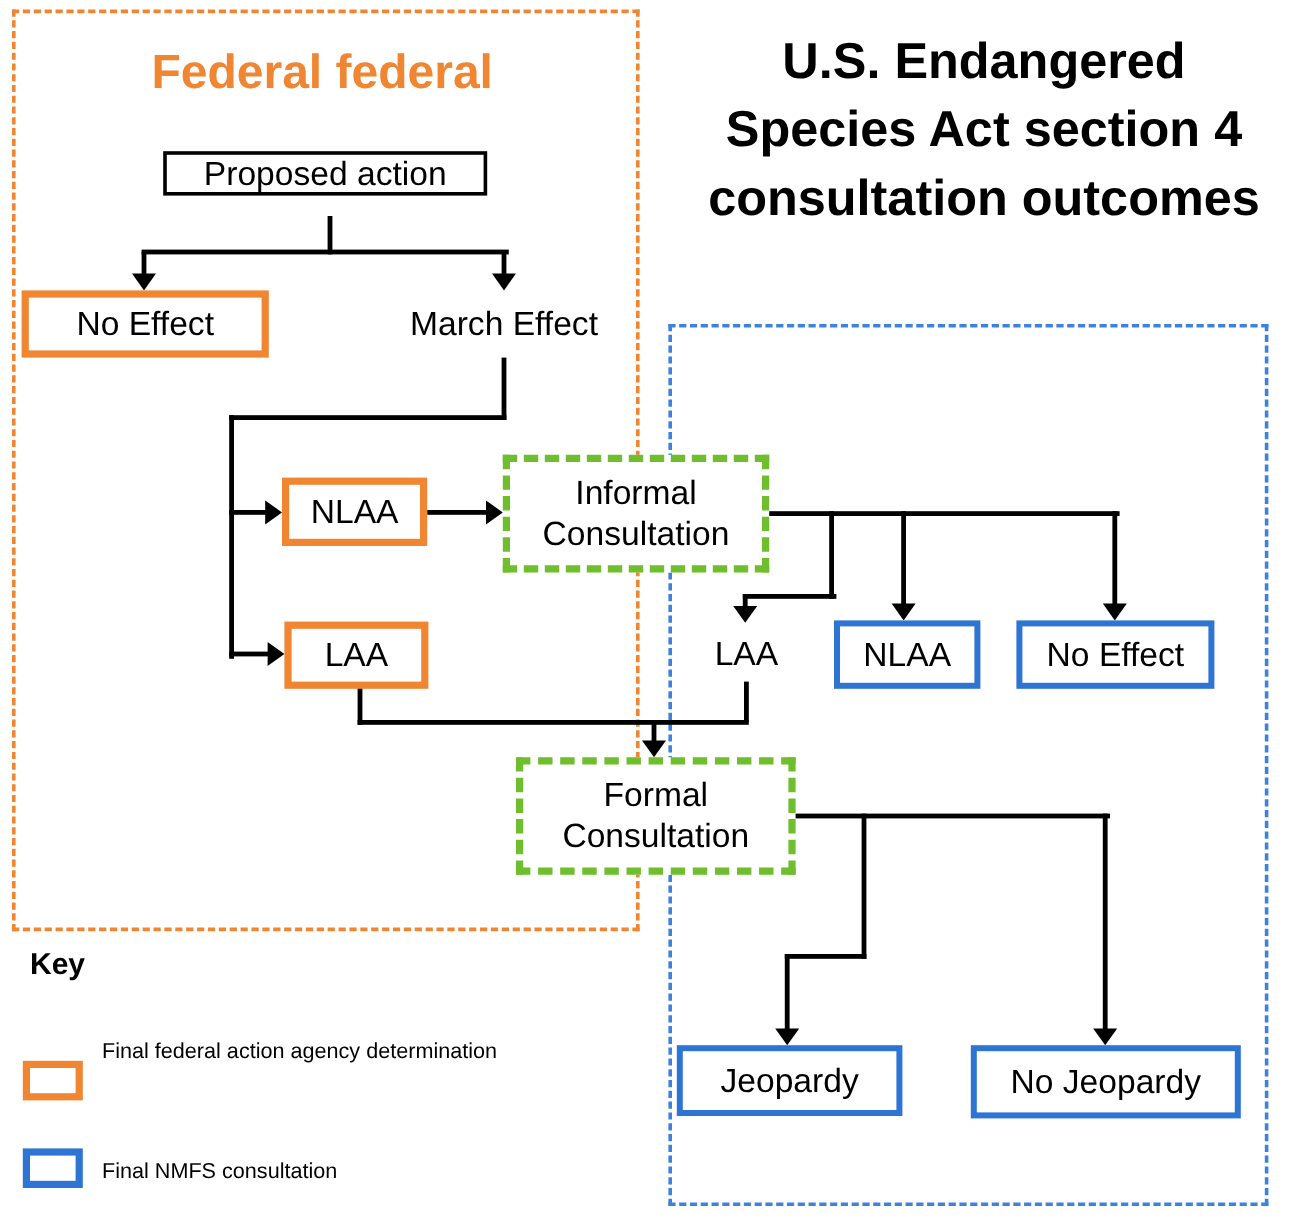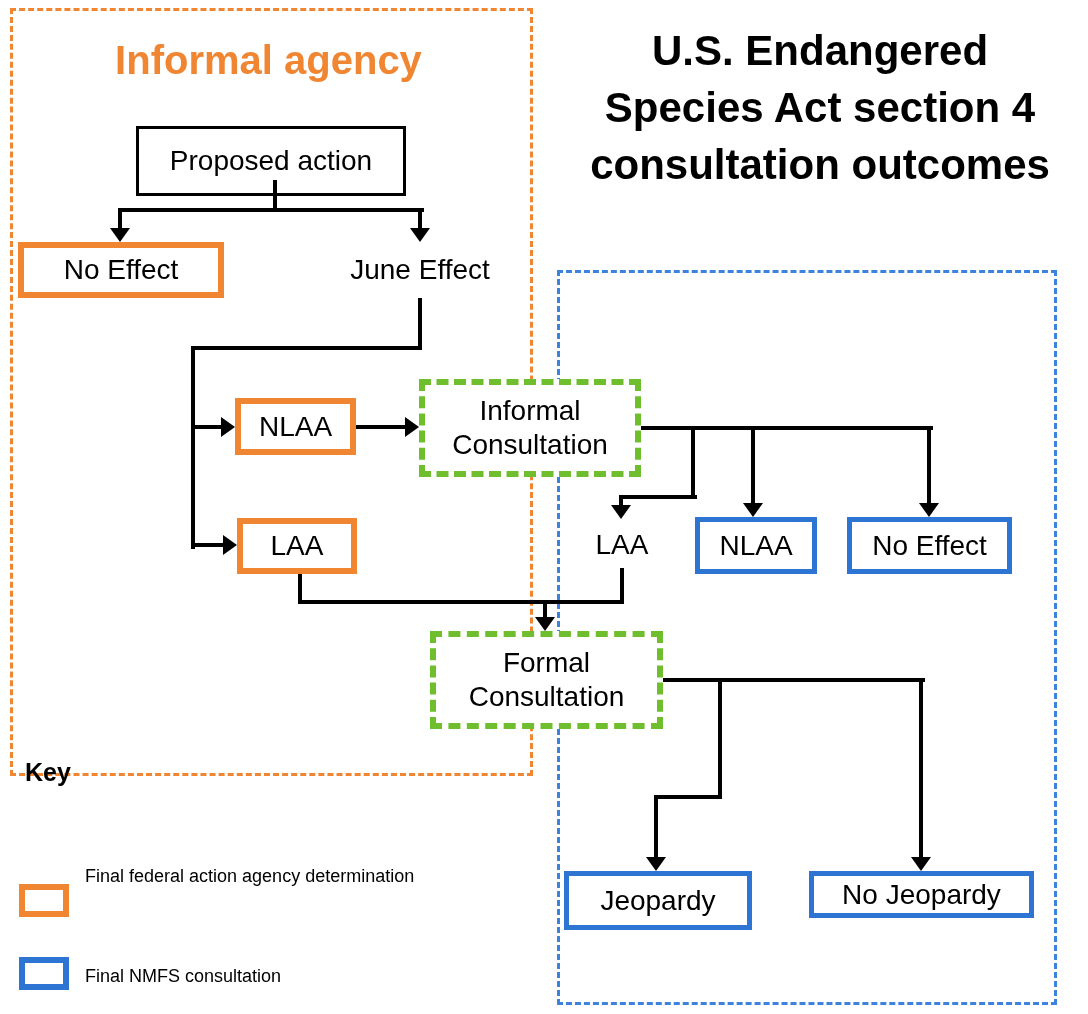--- a/index.html
+++ b/index.html
@@ -47,21 +47,21 @@
   .key-text{position:absolute;z-index:1;font-size:18px;line-height:37px;}
 </style>
 </head>
 <body>
 
 <div id="canvas">
 
   <div class="region orange" style="left:10px;top:8px;width:517px;height:762px;"></div>
   <div class="region blue" style="left:557px;top:270px;width:494px;height:729px;"></div>
 
-  <div class="region-label orange" style="left:10px;top:38px;width:517px;">Informal agency</div>
+  <div class="region-label orange" style="left:10px;top:38px;width:517px;">Federal federal</div>
 
   <div class="title" style="left:585px;top:22px;width:470px;">U.S. Endangered Species Act section 4 consultation outcomes</div>
 
   <div class="ln" style="left:273px;top:180px;width:4px;height:32px;"></div>
   <div class="ln" style="left:118px;top:208px;width:306px;height:4px;"></div>
   <div class="ln" style="left:118px;top:210px;width:4px;height:20px;"></div>
   <div class="ln" style="left:418px;top:210px;width:4px;height:20px;"></div>
   <div class="ln" style="left:418px;top:298px;width:4px;height:52px;"></div>
   <div class="ln" style="left:191px;top:346px;width:231px;height:4px;"></div>
   <div class="ln" style="left:191px;top:346px;width:4px;height:203px;"></div>
@@ -89,32 +89,32 @@
   <div class="ar" style="left:221px;top:417px;"></div>
   <div class="ar" style="left:223px;top:535px;"></div>
   <div class="ar" style="left:405px;top:417px;"></div>
   <div class="ad" style="left:611px;top:505px;"></div>
   <div class="ad" style="left:743px;top:503px;"></div>
   <div class="ad" style="left:919px;top:503px;"></div>
   <div class="ad" style="left:535px;top:617px;"></div>
   <div class="ad" style="left:646px;top:857px;"></div>
   <div class="ad" style="left:911px;top:857px;"></div>
 
-  <div class="node black-box" style="left:136px;top:126px;width:270px;height:70px;">Proposed action</div>
+  <div class="node black-box" style="left:136px;top:126px;width:270px;height:37px;">Proposed action</div>
   <div class="node orange-box" style="left:18px;top:242px;width:206px;height:56px;">No Effect</div>
-  <div class="node plain" style="left:340px;top:252px;width:160px;height:36px;">June Effect</div>
+  <div class="node plain" style="left:340px;top:252px;width:160px;height:36px;">March Effect</div>
   <div class="node orange-box" style="left:235px;top:398px;width:121px;height:57px;">NLAA</div>
   <div class="node orange-box" style="left:237px;top:518px;width:120px;height:56px;">LAA</div>
   <div class="node green-box" style="left:419px;top:379px;width:222px;height:98px;">Informal Consultation</div>
   <div class="node plain" style="left:582px;top:525px;width:80px;height:40px;">LAA</div>
   <div class="node blue-box" style="left:695px;top:517px;width:122px;height:57px;">NLAA</div>
   <div class="node blue-box" style="left:847px;top:517px;width:165px;height:57px;">No Effect</div>
   <div class="node blue-box" style="left:564px;top:871px;width:188px;height:59px;">Jeopardy</div>
   <div class="node green-box" style="left:430px;top:631px;width:233px;height:98px;">Formal Consultation</div>
-  <div class="node blue-box" style="left:809px;top:871px;width:225px;height:47px;">No Jeopardy</div>
+  <div class="node blue-box" style="left:809px;top:871px;width:225px;height:61px;">No Jeopardy</div>
 
-  <div class="key-heading" style="left:25px;top:758px;">Key</div>
+  <div class="key-heading" style="left:25px;top:790px;">Key</div>
   <div class="swatch orange" style="left:19px;top:884px;"></div>
   <div class="key-text" style="left:85px;top:858px;width:430px;">Final federal action agency determination</div>
   <div class="swatch blue" style="left:19px;top:957px;"></div>
   <div class="key-text" style="left:85px;top:958px;width:500px;">Final NMFS consultation</div>
 
 </div>
 
 </body></html>

